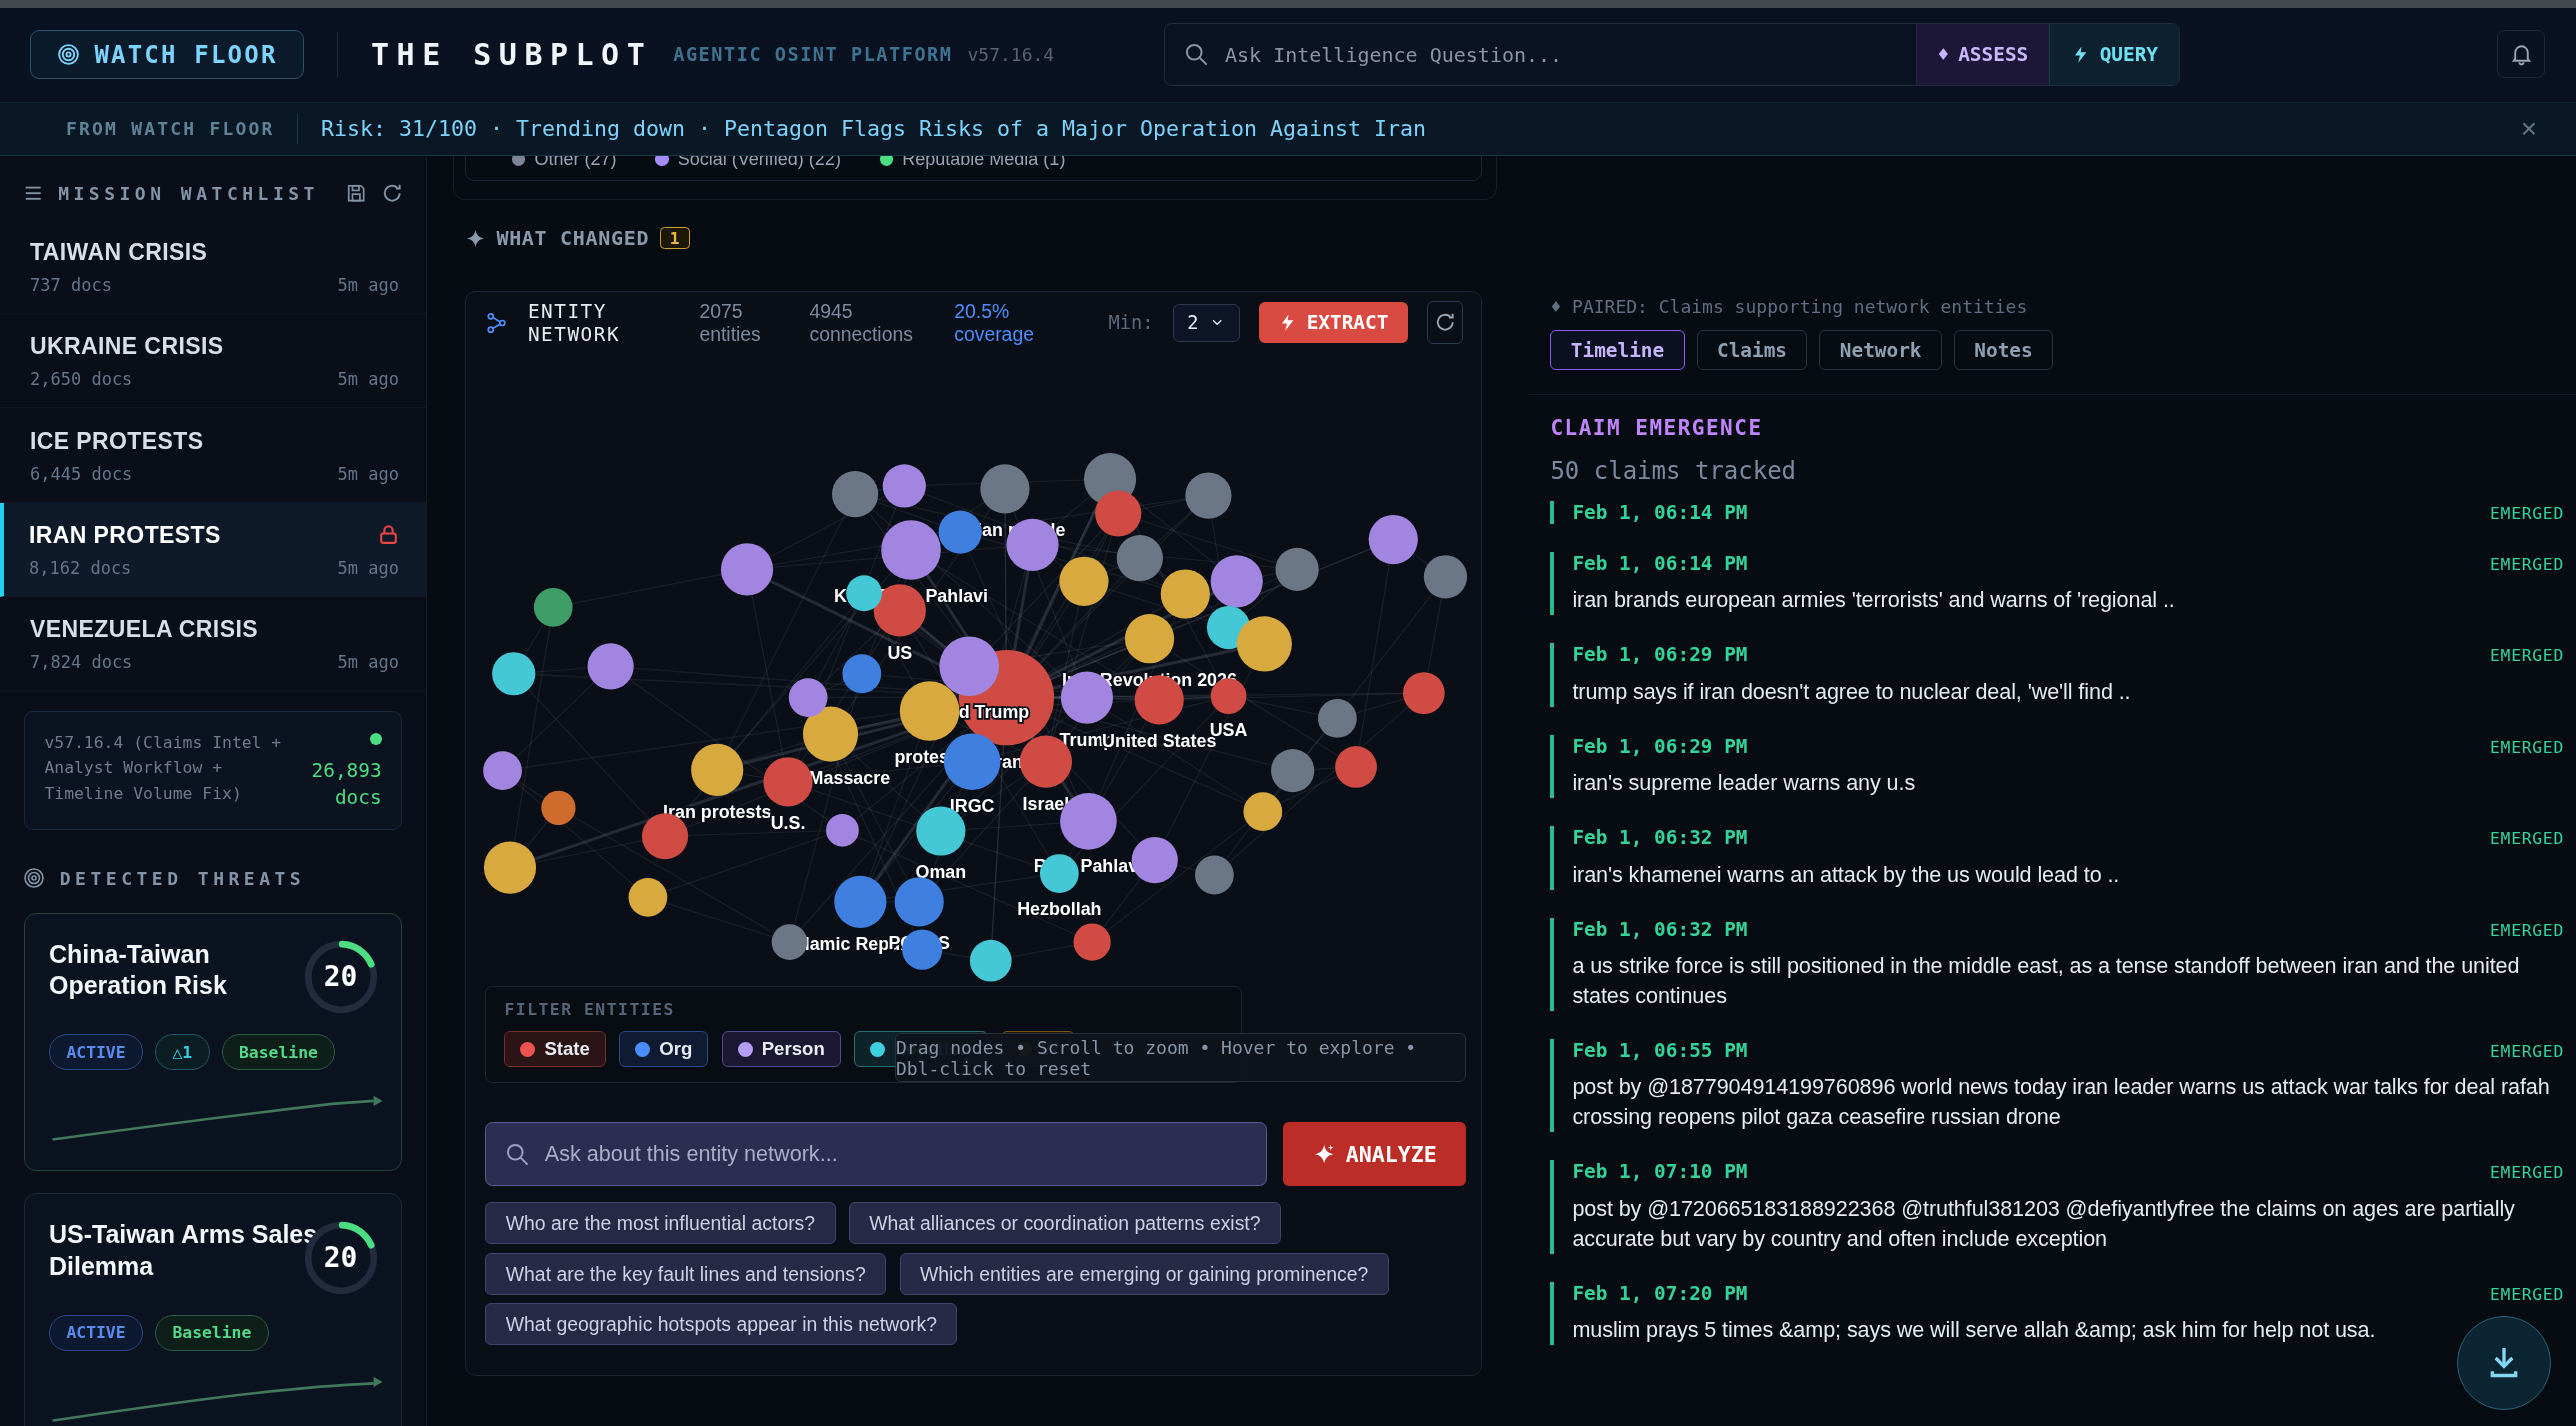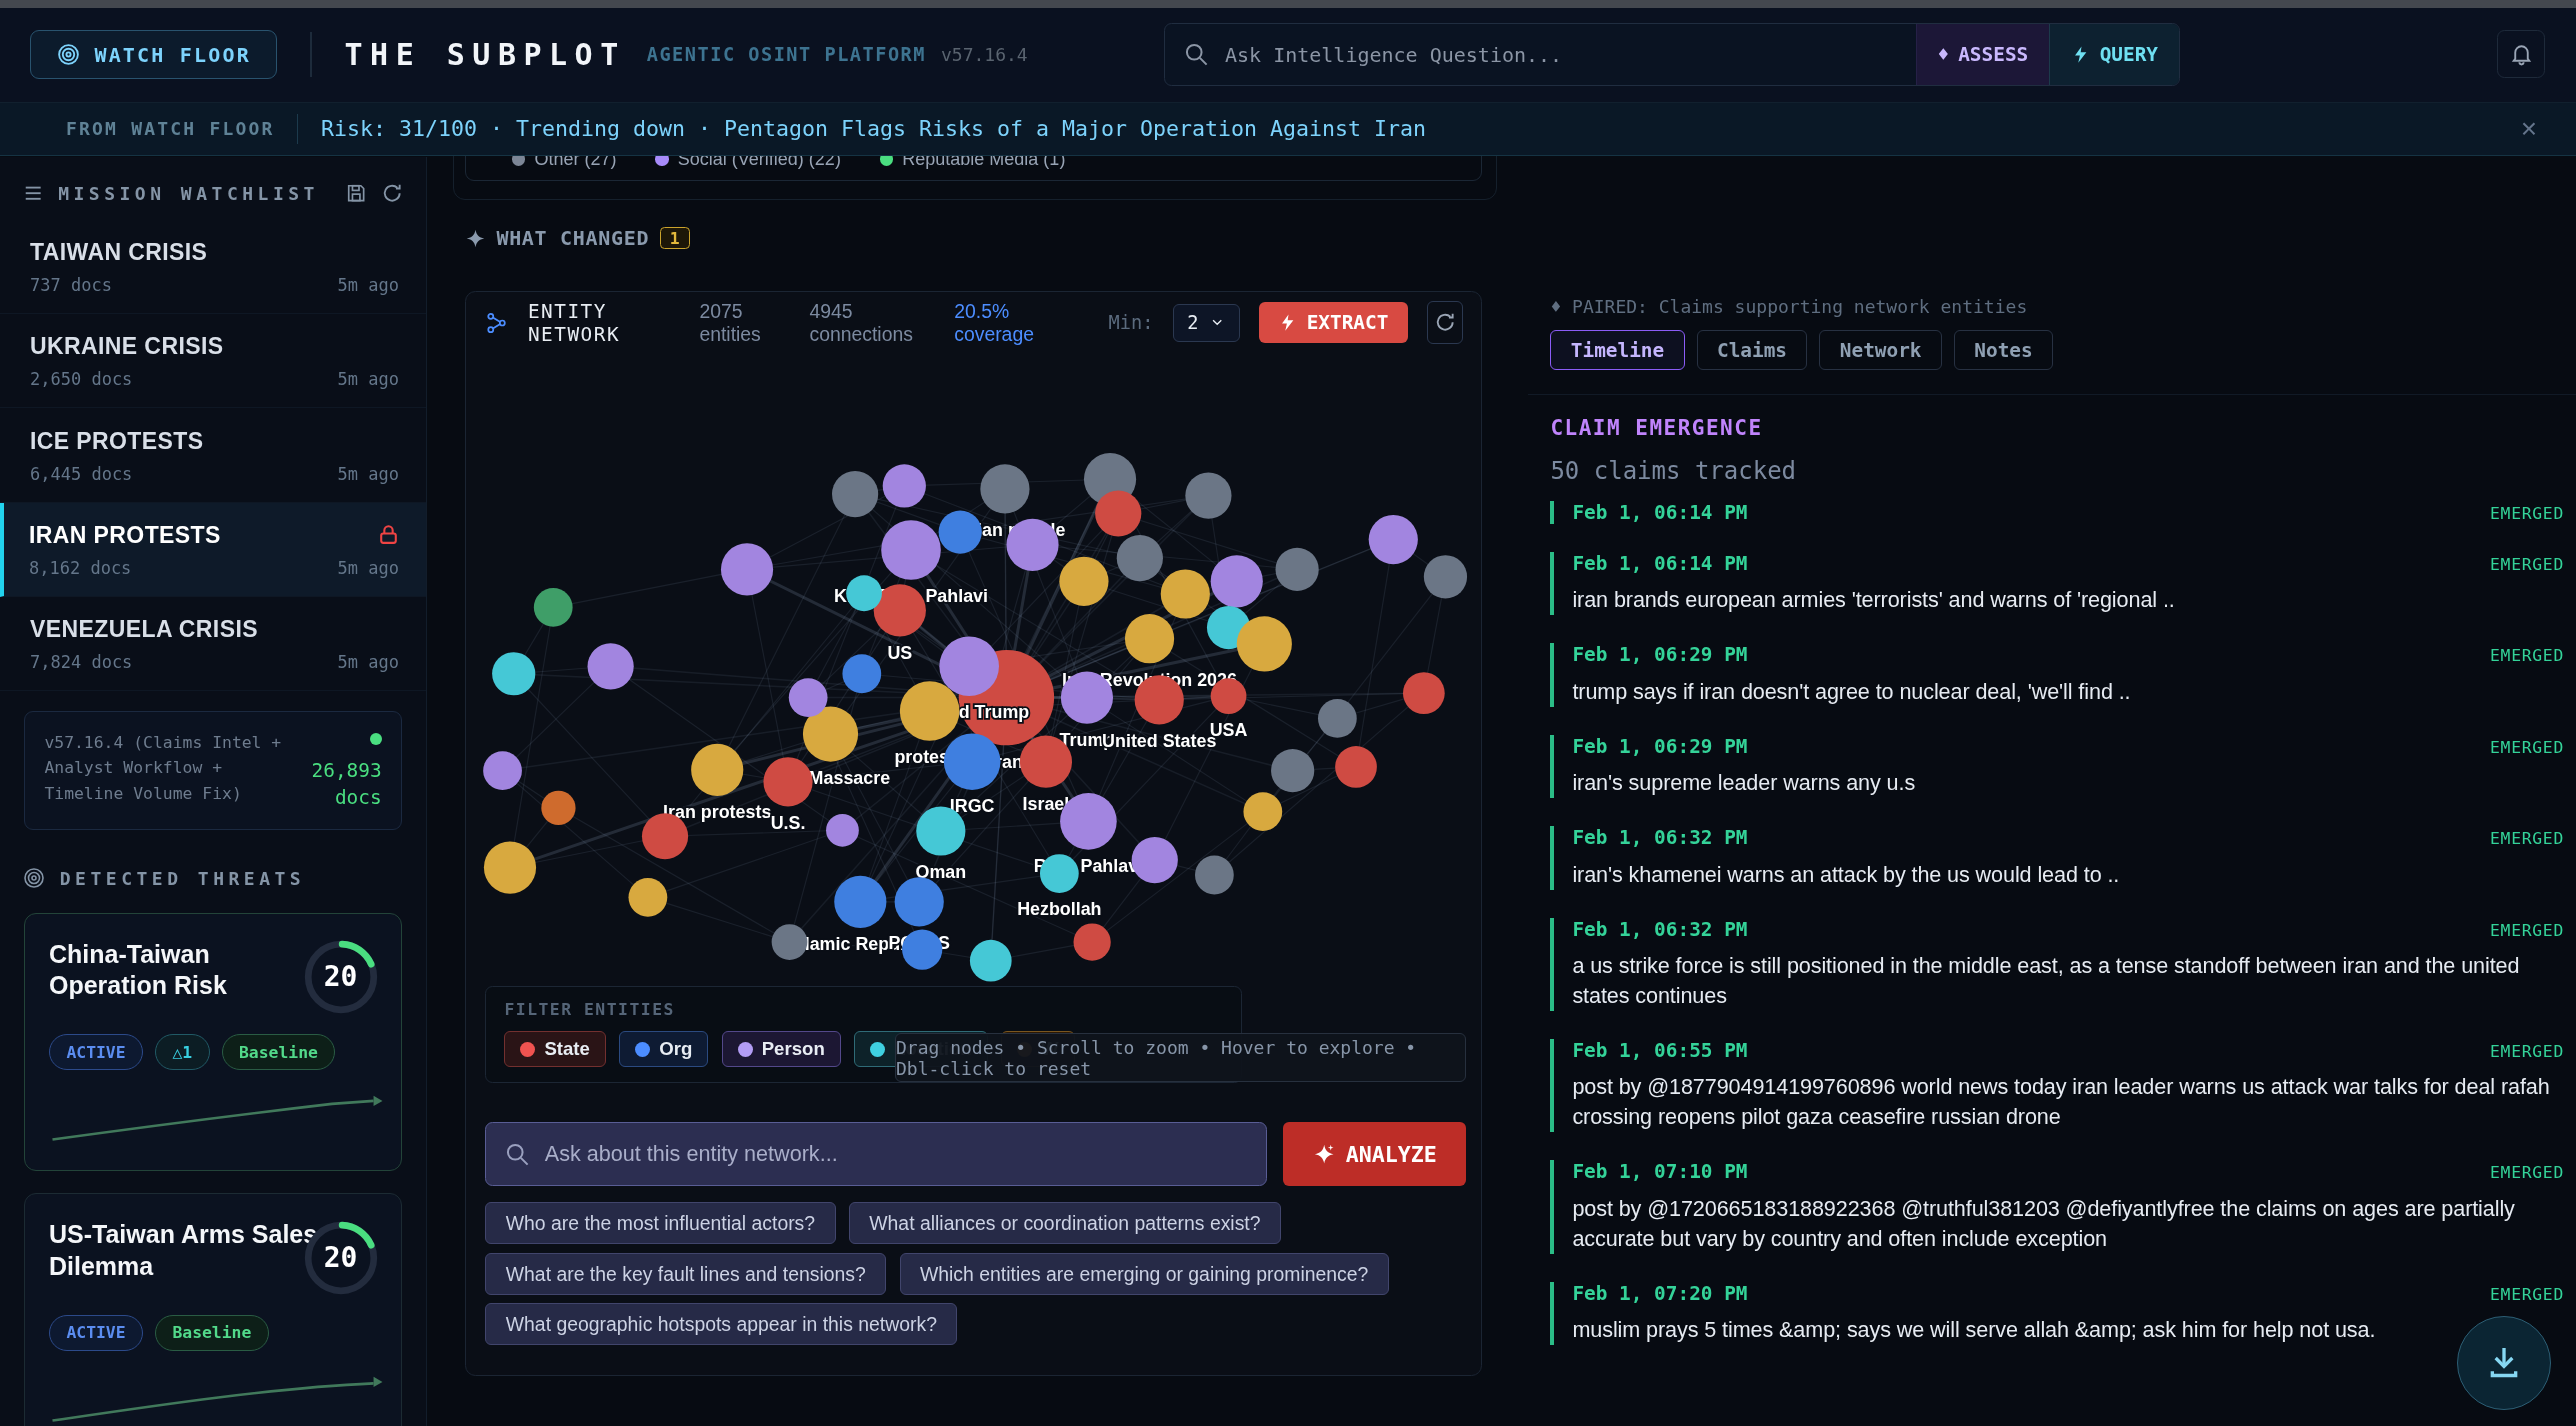--- a/index.html
+++ b/index.html
@@ -5,21 +5,21 @@
   * { margin:0; padding:0; box-sizing:border-box; }
   html,body { width:2576px; height:1427px; background:#070b12; overflow:hidden;
     font-family:"Liberation Sans", sans-serif; }
 
   
   .topstrip { position:absolute; left:0; top:0; width:2576px; height:7.5px; background:#44484f; z-index:9; }
   .header { position:absolute; left:0; top:7.5px; width:2576px; height:95px; background:#0a1120;
     border-bottom:0.7px solid #11202e; z-index:8; display:flex; align-items:center; }
   .wf-btn { margin-left:30px; display:flex; align-items:center; gap:13.4px; padding:6px 25px; height:49px;
     border:0.7px solid #29536e; border-radius:9px; background:#0c1b2c; color:#7dd3fc;
-    font-family:"DejaVu Sans Mono",monospace; font-weight:bold; font-size:20px; letter-spacing:2.2px; }
+    font-family:"DejaVu Sans Mono",monospace; font-weight:bold; font-size:24px; letter-spacing:2.2px; }
   .hdr-div { width:1.5px; height:45px; background:#1d2b3b; margin:0 33px; }
   .app-title { color:#f2f5f9; font-family:"DejaVu Sans Mono",monospace; font-weight:bold; font-size:30px; letter-spacing:7.5px; }
   .app-sub { color:#3d7390; font-family:"DejaVu Sans Mono",monospace; font-weight:bold; font-size:18.6px; letter-spacing:1.5px; margin-left:21px; }
   .app-ver { color:#59636f; font-family:"DejaVu Sans Mono",monospace; font-size:18px; margin-left:15px; }
   .searchwrap { position:absolute; left:1164px; top:15.7px; width:1016px; height:63px; border:0.7px solid #202d40;
     border-radius:7.5px; background:#0a1322; display:flex; align-items:center; overflow:hidden; }
   .searchwrap .ph { color:#8b95a5; font-family:"DejaVu Sans Mono",monospace; font-size:20px; margin-left:15px; flex:1; }
   .hdr-seg { height:100%; display:flex; align-items:center; gap:9px; padding:0 21px;
     font-family:"DejaVu Sans Mono",monospace; font-weight:bold; font-size:19.4px; }
   .seg-assess { background:#1c1737; color:#c9b8fd; border-left:0.7px solid #262047; }

